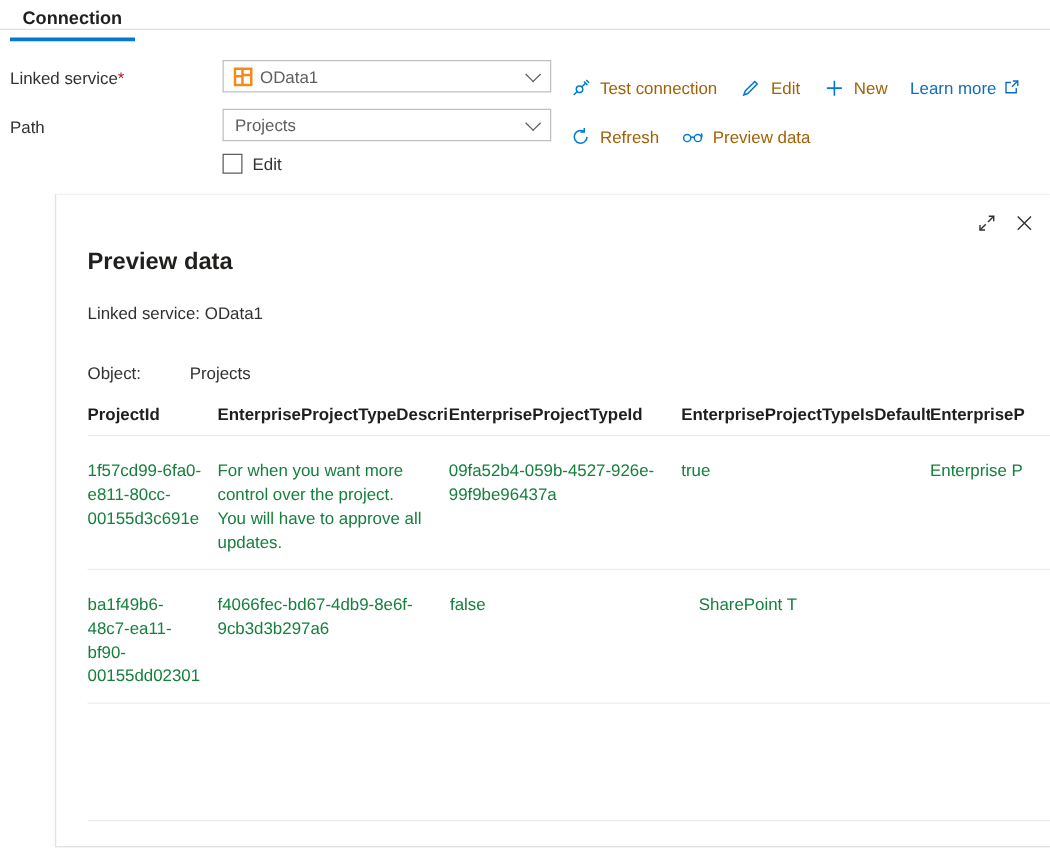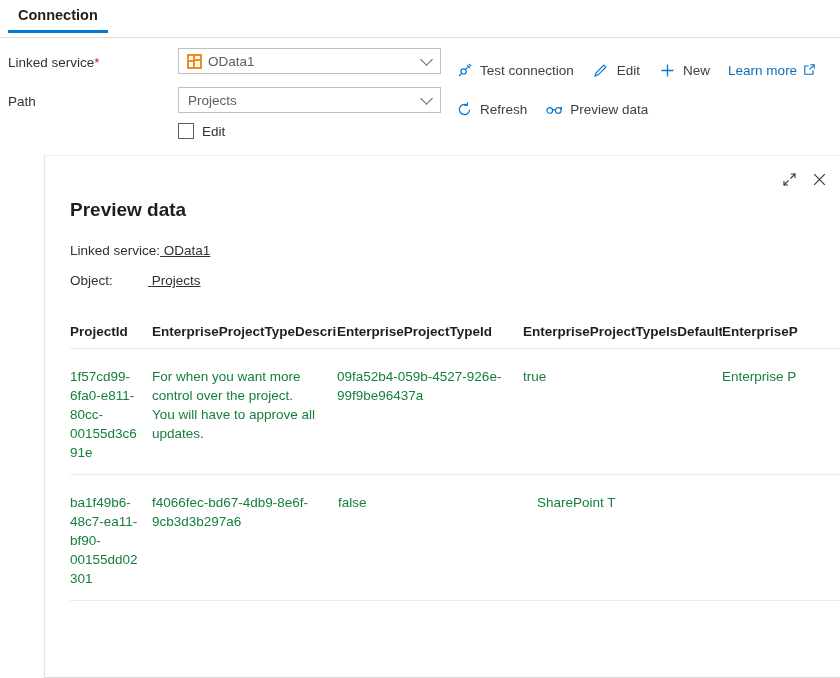--- a/index.html
+++ b/index.html
@@ -7,21 +7,21 @@
     width: 840px; height: 678px;
     background: #ffffff;
     font-family: "Liberation Sans", sans-serif;
     color: #323130;
     overflow: hidden;
   }
   body { position: relative; }
 
   
   .tabstrip {
-    position: absolute; left: 0; top: 0; width: 840px; height: 38px;
+    position: absolute; left: 0; top: 0; width: 840px; height: 24px;
     border-bottom: 1px solid #e1dfdd;
     padding-left: 8px;
     display: flex; align-items: flex-start;
   }
   .tab {
     font-size: 14.5px; color: #201f1e;
     padding: 7px 10px 10px 10px;
     cursor: pointer; position: relative; white-space: nowrap;
   }
   .tab.active { font-weight: 600; color: #201f1e; }
@@ -71,21 +71,21 @@
   .checkbox-row { position: absolute; left: 178px; top: 46px; display: flex; align-items: center; cursor: pointer; }
   .cb-box { width: 16px; height: 16px; border: 1px solid #605e5c; background: #fff; }
   .cb-label { margin-left: 8px; font-size: 13.5px; color: #323130; }
 
   
   .cmdbar { position: absolute; display: flex; align-items: center; }
   .cmdbar.top { left: 455px; top: 61px; }
   .cmdbar.bottom { left: 455px; top: 100px; }
   .cmd {
     display: flex; align-items: center; cursor: pointer;
-    font-size: 13.5px; color: #404040; margin-right: 18px; white-space: nowrap;
+    font-size: 13.5px; color: #a16207; margin-right: 18px; white-space: nowrap;
   }
   .cmd .glyph {
     width: 18px; height: 18px; margin-right: 7px;
     display: flex; align-items: center; justify-content: center;
     color: #0078d4; flex: 0 0 auto;
   }
   .cmd .glyph svg { display: block; }
   .link {
     font-size: 13.5px; color: #0f6cbd; cursor: pointer;
     display: flex; white-space: nowrap;
@@ -109,23 +109,23 @@
   }
   .panel-btn {
     width: 30px; height: 30px; display: flex;
     align-items: center; justify-content: center;
     cursor: pointer; color: #323130;
   }
   .panel-title {
     position: absolute; left: 25px; top: 43px;
     font-size: 19px; font-weight: 600; color: #201f1e;
   }
-  .meta { position: absolute; left: 25px; font-size: 13.5px; color: #323130; text-decoration: underline; }
+  .meta { position: absolute; left: 25px; font-size: 13.5px; color: #323130; }
   .meta.m1 { top: 87px; }
-  .meta.m2 { top: 117px; }
+  .meta.m2 { top: 135px; }
   .meta .k { display: inline-block; }
   .meta.m2 .k { width: 78px; }
   .meta .v { color: #323130; }
 
   
   .grid {
     position: absolute; left: 25px; top: 168px;
     width: 790px;
   }
   .grid-head {
@@ -139,21 +139,21 @@
   .grid-row {
     display: flex; border-bottom: 1px solid #edebe9;
     min-height: 94px; padding-top: 18px; padding-bottom: 12px;
   }
   .grid-row .cell {
     font-size: 13.5px; color: #15803d; line-height: 19px;
     overflow: hidden; word-break: break-word;
   }
   .grid-row .cell.nowrap { white-space: nowrap; }
   
-  .c0 { width: 82px; padding-right: 12px; }
+  .c0 { width: 104px; padding-right: 12px; }
   .c1 { width: 185px; padding-right: 18px; }
   .c2 { width: 186px; padding-right: 14px; }
   .c3 { width: 199px; padding-right: 14px; }
   .c4 { width: 116px; }
 </style>
 </head>
 <body>
 
 <div class="tabstrip">
   <div class="tab active">Connection</div>

